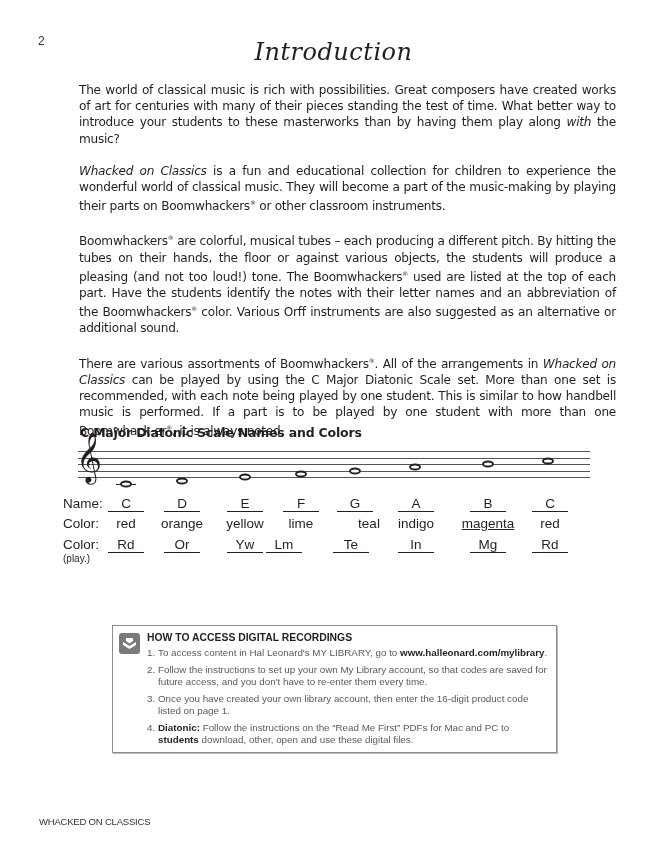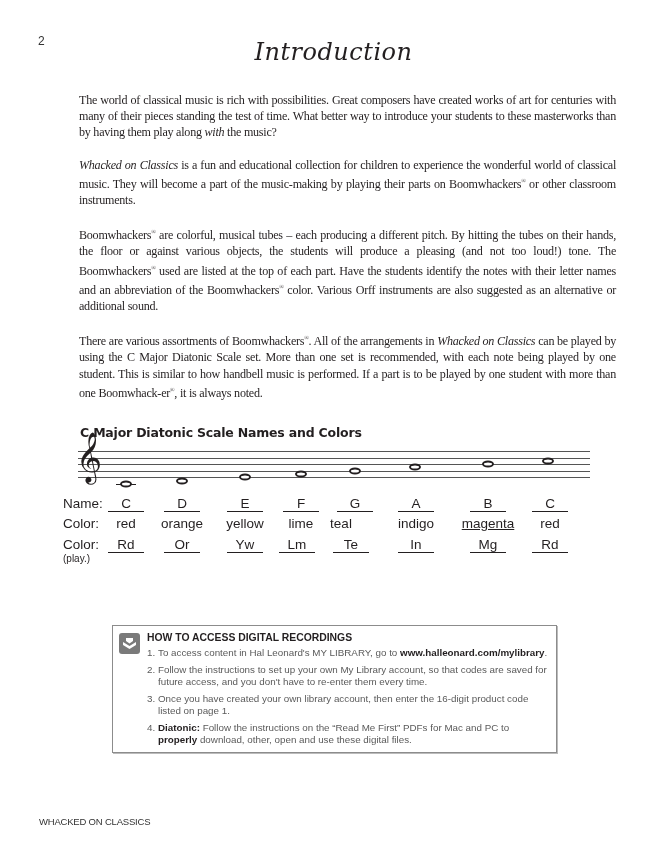--- a/index.html
+++ b/index.html
@@ -34,21 +34,21 @@
     .access-list b { color:#231f20;text-align:right; }
 
     .footer { position:absolute; left:39px; top:816px; font-family:"Liberation Sans", sans-serif; font-size:9.5px; color:#333; letter-spacing:-0.2px; }
   </style>
 </head>
 <body>
 
 <div class="page-number">2</div>
 <div class="title">Introduction</div>
 
-<div class="body-text" style="top:92px;font-family:Liberation Serif, serif;">
+<div class="body-text" style="top:82px;">
   <p><span>The world of classical music is rich with possibilities. Great composers have created works of art for centuries with many of their pieces standing the test of time. What better way to introduce your students to these masterworks than by having them play along </span><em>with</em><span> the music?</span></p>
   <p><em>Whacked on Classics</em><span> is a fun and educational collection for children to experience the wonderful world of classical music. They will become a part of the music-making by playing their parts on Boomwhackers</span><sup class="reg">®</sup><span> or other classroom instruments.</span></p>
   <p><span>Boomwhackers</span><sup class="reg">®</sup><span> are colorful, musical tubes – each producing a different pitch. By hitting the tubes on their hands, the floor or against various objects, the students will produce a pleasing (and not too loud!) tone. The Boomwhackers</span><sup class="reg">®</sup><span> used are listed at the top of each part. Have the students identify the notes with their letter names and an abbreviation of the Boomwhackers</span><sup class="reg">®</sup><span> color. Various Orff instruments are also suggested as an alternative or additional sound.</span></p>
   <p><span>There are various assortments of Boomwhackers</span><sup class="reg">®</sup><span>. All of the arrangements in </span><em>Whacked on Classics</em><span> can be played by using the C Major Diatonic Scale set. More than one set is recommended, with each note being played by one student. This is similar to how handbell music is performed. If a part is to be played by one student with more than one Boomwhack-er</span><sup class="reg">®</sup><span>, it is always noted.</span></p>
 </div>
 
 <div class="scale-title">C Major Diatonic Scale Names and Colors</div>
 
 <div class="staff">
   <div class="staff-line" style="top:2px;"></div>
@@ -80,48 +80,48 @@
   <span class="cell underlined" style="left:425px;">B</span>
   <span class="cell underlined" style="left:487px;">C</span>
 </div>
 
 <div class="grid-row" style="top:516px;">
   <span class="row-label">Color:</span>
   <span class="cell" style="left:63px;">red</span>
   <span class="cell" style="left:119px;">orange</span>
   <span class="cell" style="left:182px;text-align:right;">yellow</span>
   <span class="cell" style="left:238px;">lime</span>
-  <span class="cell" style="left:278px;">teal</span>
+  <span class="cell" style="left:306px;">teal</span>
   <span class="cell" style="left:353px;">indigo</span>
   <span class="cell" style="left:425px;text-decoration:underline;">magenta</span>
   <span class="cell" style="left:487px;">red</span>
 </div>
 
 <div class="grid-row" style="top:537px;">
   <span class="row-label">Color:</span>
   <span class="cell underlined" style="left:63px;">Rd</span>
   <span class="cell underlined" style="left:119px;">Or</span>
   <span class="cell underlined" style="left:182px;">Yw</span>
-  <span class="cell underlined" style="left:234px;">Lm</span>
+  <span class="cell underlined" style="left:221px;">Lm</span>
   <span class="cell underlined" style="left:288px;">Te</span>
   <span class="cell underlined" style="left:353px;">In</span>
   <span class="cell underlined" style="left:425px;">Mg</span>
   <span class="cell underlined" style="left:487px;">Rd</span>
 </div>
 <div class="abbr-note">(play.)</div>
 
 <div class="access-box">
   <div class="access-icon">
     <svg width="15" height="13" viewBox="0 0 15 13">
       <path d="M1 5 L7.5 9 L14 5 L14 8 L7.5 12 L1 8 Z" fill="#ffffff"></path>
       <path d="M4 1 L11 1 L11 4 L7.5 6.5 L4 4 Z" fill="#ffffff"></path>
     </svg>
   </div>
   <div class="access-title">HOW TO ACCESS DIGITAL RECORDINGS</div>
   <ol class="access-list">
     <li><span class="num">1.</span><span>To access content in Hal Leonard's MY LIBRARY, go to </span><b>www.halleonard.com/mylibrary</b><span>.</span></li>
     <li><span class="num">2.</span><span>Follow the instructions to set up your own My Library account, so that codes are saved for future access, and you don't have to re-enter them every time.</span></li>
     <li><span class="num">3.</span><span>Once you have created your own library account, then enter the 16-digit product code listed on page 1.</span></li>
-    <li><span class="num">4.</span><b>Diatonic:</b><span> Follow the instructions on the “Read Me First” PDFs for Mac and PC to </span><b>properly</b><span> download, other, open and use these digital files.</span></li>
+    <li><span class="num">4.</span><b>Diatonic:</b><span> Follow the instructions on the “Read Me First” PDFs for Mac and PC to </span><b>students</b><span> download, other, open and use these digital files.</span></li>
   </ol>
 </div>
 
 <div class="footer">WHACKED ON CLASSICS</div>
 
 </body></html>

